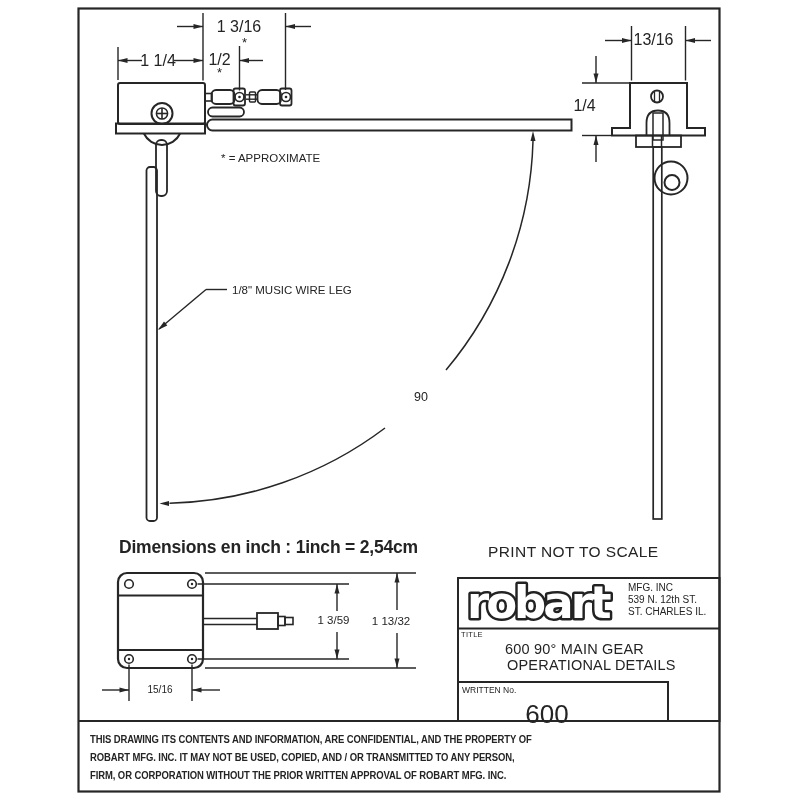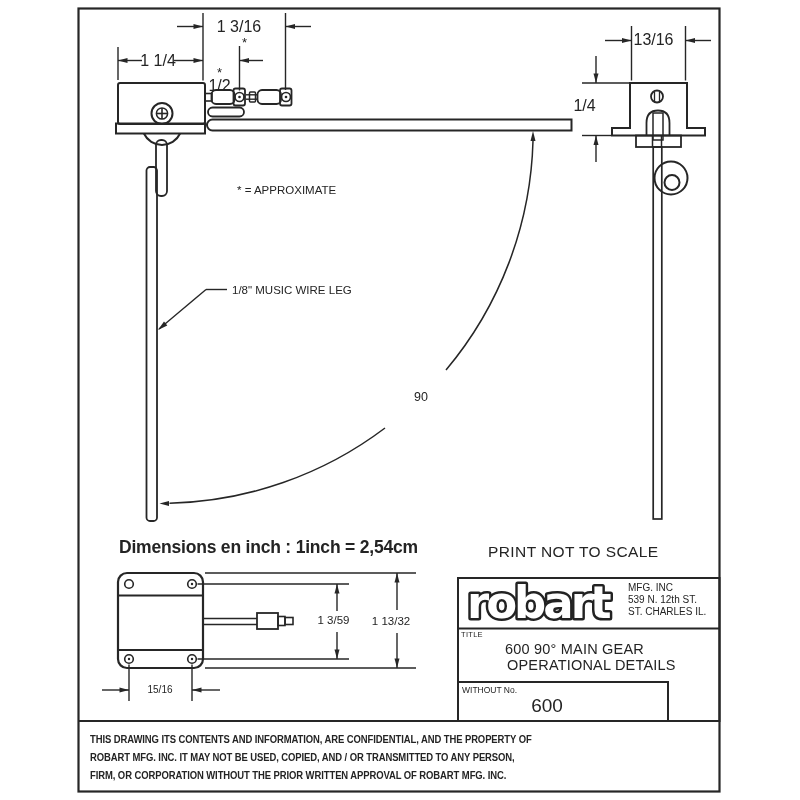--- a/index.html
+++ b/index.html
@@ -11,21 +11,21 @@
   .tc{transform:translate(-50%,-50%);}
   .tl{transform:translate(0,-50%);}
   .dim{font-size:16px;}
   .ast{font-size:13px;}
   .note{font-size:11.5px;}
   .units{font-size:17.5px;font-weight:bold;letter-spacing:-0.2px;}
   .scale{font-size:15.5px;letter-spacing:.4px;font-weight:500;}
   .tb-small{font-size:7.5px;letter-spacing:.3px;}
   .tb-label{font-size:8.5px;}
   .tb-title{font-size:14.5px;letter-spacing:.2px;}
-  .tb-no{font-size:19px;}
+  .tb-no{font-size:26px;margin-top:9px;}
   .company{font-size:10px;line-height:12px;}
   .disc{font-size:11px;font-weight:600;letter-spacing:-0.1px;transform:scaleX(.86);transform-origin:0 50%;}
   .logo-svg{position:absolute;left:461px;top:577px;}
   .logo-svg text{font-family:"DejaVu Sans",sans-serif;font-weight:bold;font-size:45px;
      letter-spacing:-3px;fill:#ffffff;stroke:#222222;stroke-width:5px;
      paint-order:stroke;stroke-linejoin:round;}
 </style>
 </head>
 <body>
 
@@ -163,25 +163,25 @@
         <polygon points="129,690 119.5,687.5 119.5,692.5"></polygon>
         <polygon points="192,690 201.5,687.5 201.5,692.5"></polygon>
         <polygon points="533,131 530.5,141 535.5,141"></polygon>
         <polygon points="159.5,503.5 169,501 169,506"></polygon>
         <polygon points="158,330 164,321.6 167.3,325.6"></polygon>
       </g>
     </g>
   </svg>
 
   <div class="t tc dim" style="left:158px;top:60.5px;">1 1/4</div>
-  <div class="t tc dim" style="left:219.5px;top:60px;margin-top:26px;">1/2</div>
+  <div class="t tc dim" style="left:219.5px;top:60px;">1/2</div>
   <div class="t tc ast" style="left:219.5px;top:72px;">*</div>
   <div class="t tc dim" style="left:239px;top:27px;">1 3/16</div>
   <div class="t tc ast" style="left:244.5px;top:41.5px;">*</div>
-  <div class="t tl note" style="left:237px;top:158.5px;margin-top:32px;">* = APPROXIMATE</div>
+  <div class="t tl note" style="left:221px;top:158.5px;">* = APPROXIMATE</div>
   <div class="t tl note" style="left:232px;top:290.5px;">1/8" MUSIC WIRE LEG</div>
   <div class="t tc dim" style="left:421px;top:397px;font-size:12.5px;">90</div>
 
   <div class="t tc dim" style="left:653.5px;top:39.5px;">13/16</div>
   <div class="t tc dim" style="left:584.5px;top:105.5px;">1/4</div>
 
   <div class="t tc dim" style="left:333.5px;top:621px;font-size:11.5px;">1 3/59</div>
   <div class="t tc dim" style="left:391px;top:621.5px;font-size:11.5px;">1 13/32</div>
   <div class="t tc dim" style="left:160px;top:690px;font-size:10px;">15/16</div>
 
@@ -190,20 +190,20 @@
 
   <svg class="logo-svg" width="170" height="52">
     <text x="6" y="41">robart</text>
   </svg>
   <div class="t company" style="left:628px;top:582px;">MFG. INC</div>
   <div class="t company" style="left:628px;top:594px;">539 N. 12th ST.</div>
   <div class="t company" style="left:628px;top:606px;">ST. CHARLES IL.</div>
   <div class="t tb-small" style="left:461px;top:631px;">TITLE</div>
   <div class="t tb-title" style="left:505px;top:642px;">600 90° MAIN GEAR</div>
   <div class="t tb-title" style="left:507px;top:658px;">OPERATIONAL DETAILS</div>
-  <div class="t tb-label" style="left:462px;top:686px;">WITHOUT No.</div>
+  <div class="t tb-label" style="left:462px;top:686px;">WRITTEN No.</div>
   <div class="t tc tb-no" style="left:547px;top:705px;">600</div>
 
   <div class="t disc" style="left:90px;top:734px;">THIS DRAWING ITS CONTENTS AND INFORMATION, ARE CONFIDENTIAL, AND THE PROPERTY OF</div>
   <div class="t disc" style="left:90px;top:752px;">ROBART MFG. INC. IT MAY NOT BE USED, COPIED, AND / OR TRANSMITTED TO ANY PERSON,</div>
   <div class="t disc" style="left:90px;top:770px;">FIRM, OR CORPORATION WITHOUT THE PRIOR WRITTEN APPROVAL OF ROBART MFG. INC.</div>
 
 </div>
 
 </body></html>

